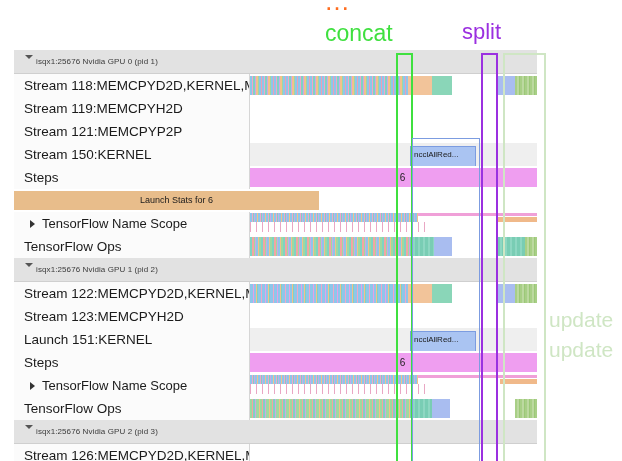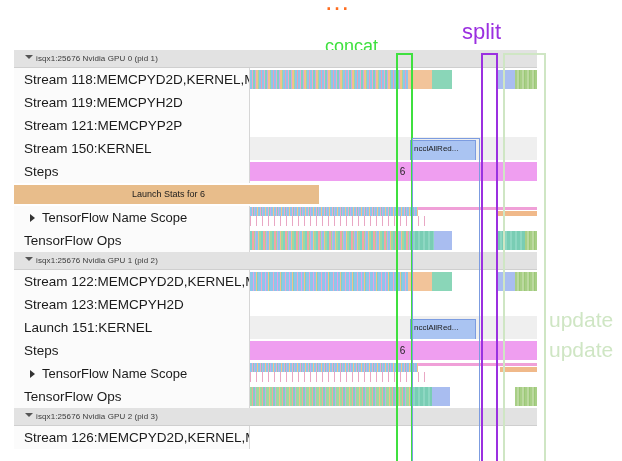--- a/index.html
+++ b/index.html
@@ -6,30 +6,30 @@
   body{
     width:622px;height:461px;background:#ffffff;overflow:hidden;
     font-family:"Liberation Sans",sans-serif;
     -webkit-font-smoothing:antialiased;
   }
   #root{position:relative;width:622px;height:461px;}
 
   
   .anno-label{position:absolute;white-space:nowrap;font-weight:400;}
   #anno-orange{left:324px;top:-14px;font-size:26px;color:#ff6d1f;}
-  #anno-concat{left:325px;top:36px;font-size:18px;color:#3fe03f;text-align:center;}
+  #anno-concat{left:325px;top:20px;font-size:23px;color:#3fe03f;text-align:center;}
   #anno-split{left:462px;top:19px;font-size:22px;color:#9b30e0;}
   #anno-nccl{left:430px;top:105px;font-size:21px;color:#5a7fd8;}
   #anno-weight{left:549px;top:305px;font-size:21px;color:#cfe6c4;line-height:30px;}
 
   
   #viewer{position:absolute;left:14px;top:50px;width:523px;height:411px;overflow:hidden;}
 
   .group-header{
-    height:18px;background:#e2e2e2;border-bottom:1px solid #cfcfcf;
+    height:24px;background:#e2e2e2;border-bottom:1px solid #cfcfcf;
     display:flex;align-items:center;padding-left:22px;box-sizing:border-box;
     color:#3a3a3a;font-size:8px;letter-spacing:.1px;
     position:relative;
   }
   .tri{position:absolute;left:11px;top:5px;width:0;height:0;
        border-left:4px solid transparent;border-right:4px solid transparent;
        border-top:4px solid #555;}
 
   .row{height:23px;display:flex;align-items:center;position:relative;box-sizing:border-box;}
   .row.alt .lane{background:#efefef;}
@@ -156,21 +156,21 @@
       <div class="label">Steps</div>
       <div class="lane">
         <div class="strip solid-pink" style="left:0;width:305px;top:2px;height:19px;"></div>
         <div class="block-label steps-num" style="left:0;width:305px;">6</div>
       </div>
     </div>
 
     <div class="row">
       <div class="lane">
         <div class="strip solid-tan" style="left:0;width:305px;"></div>
-        <div class="block-label" style="left:2px;width:305px;">Launch Stats for 6</div>
+        <div class="block-label" style="left:10px;width:305px;">Launch Stats for 6</div>
       </div>
     </div>
 
     <div class="row">
       <div class="label indent">
         <span class="arrow"></span>
         <span>TensorFlow Name Scope</span>
       </div>
       <div class="lane">
         <div class="strip namescope" style="left:0;width:168px;top:1px;height:9px;"></div>

